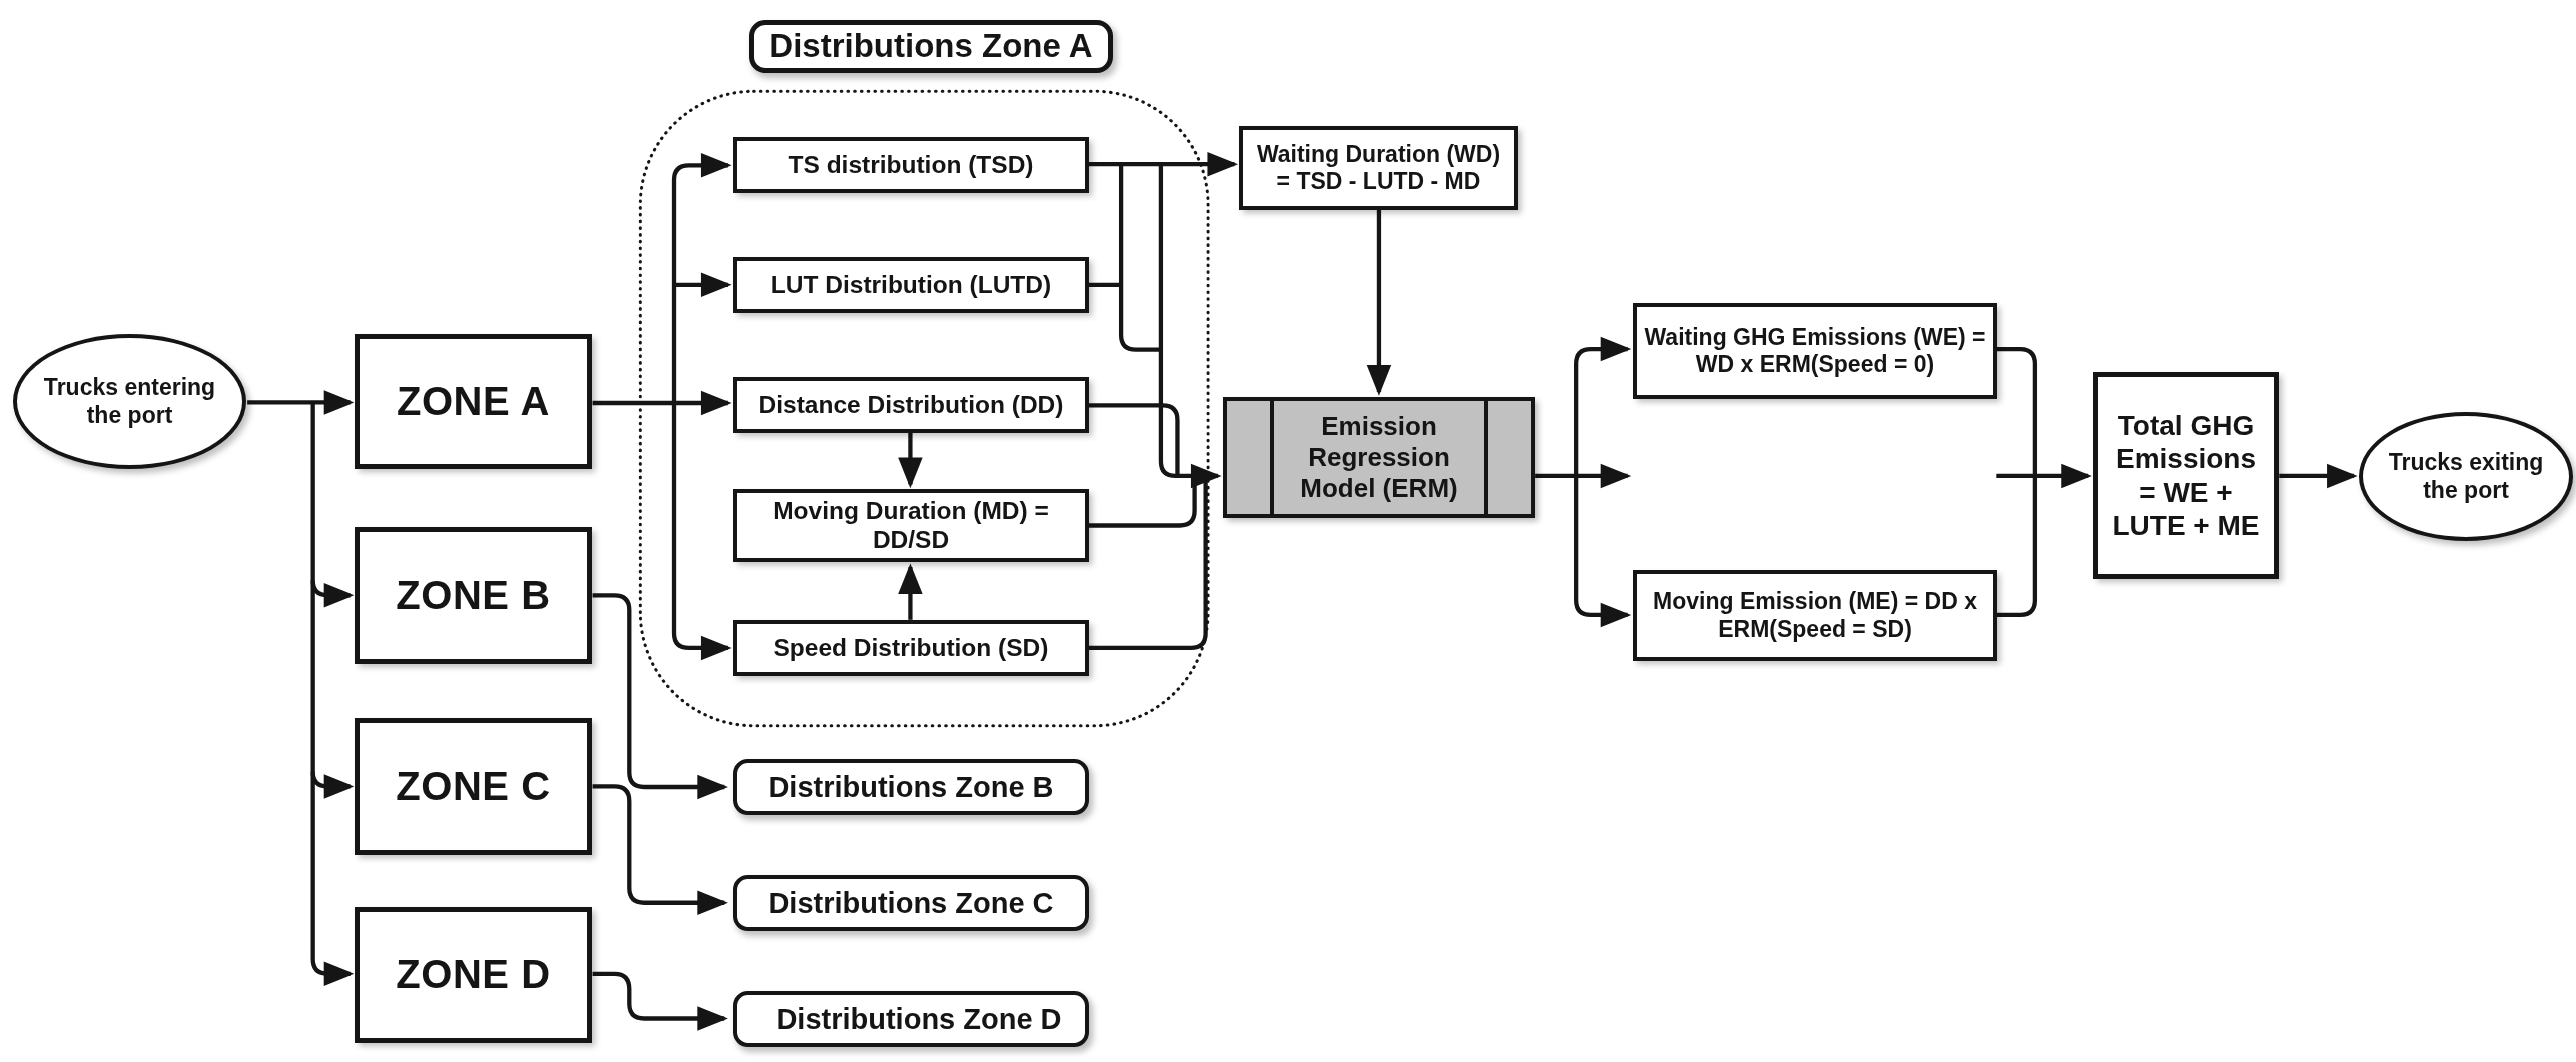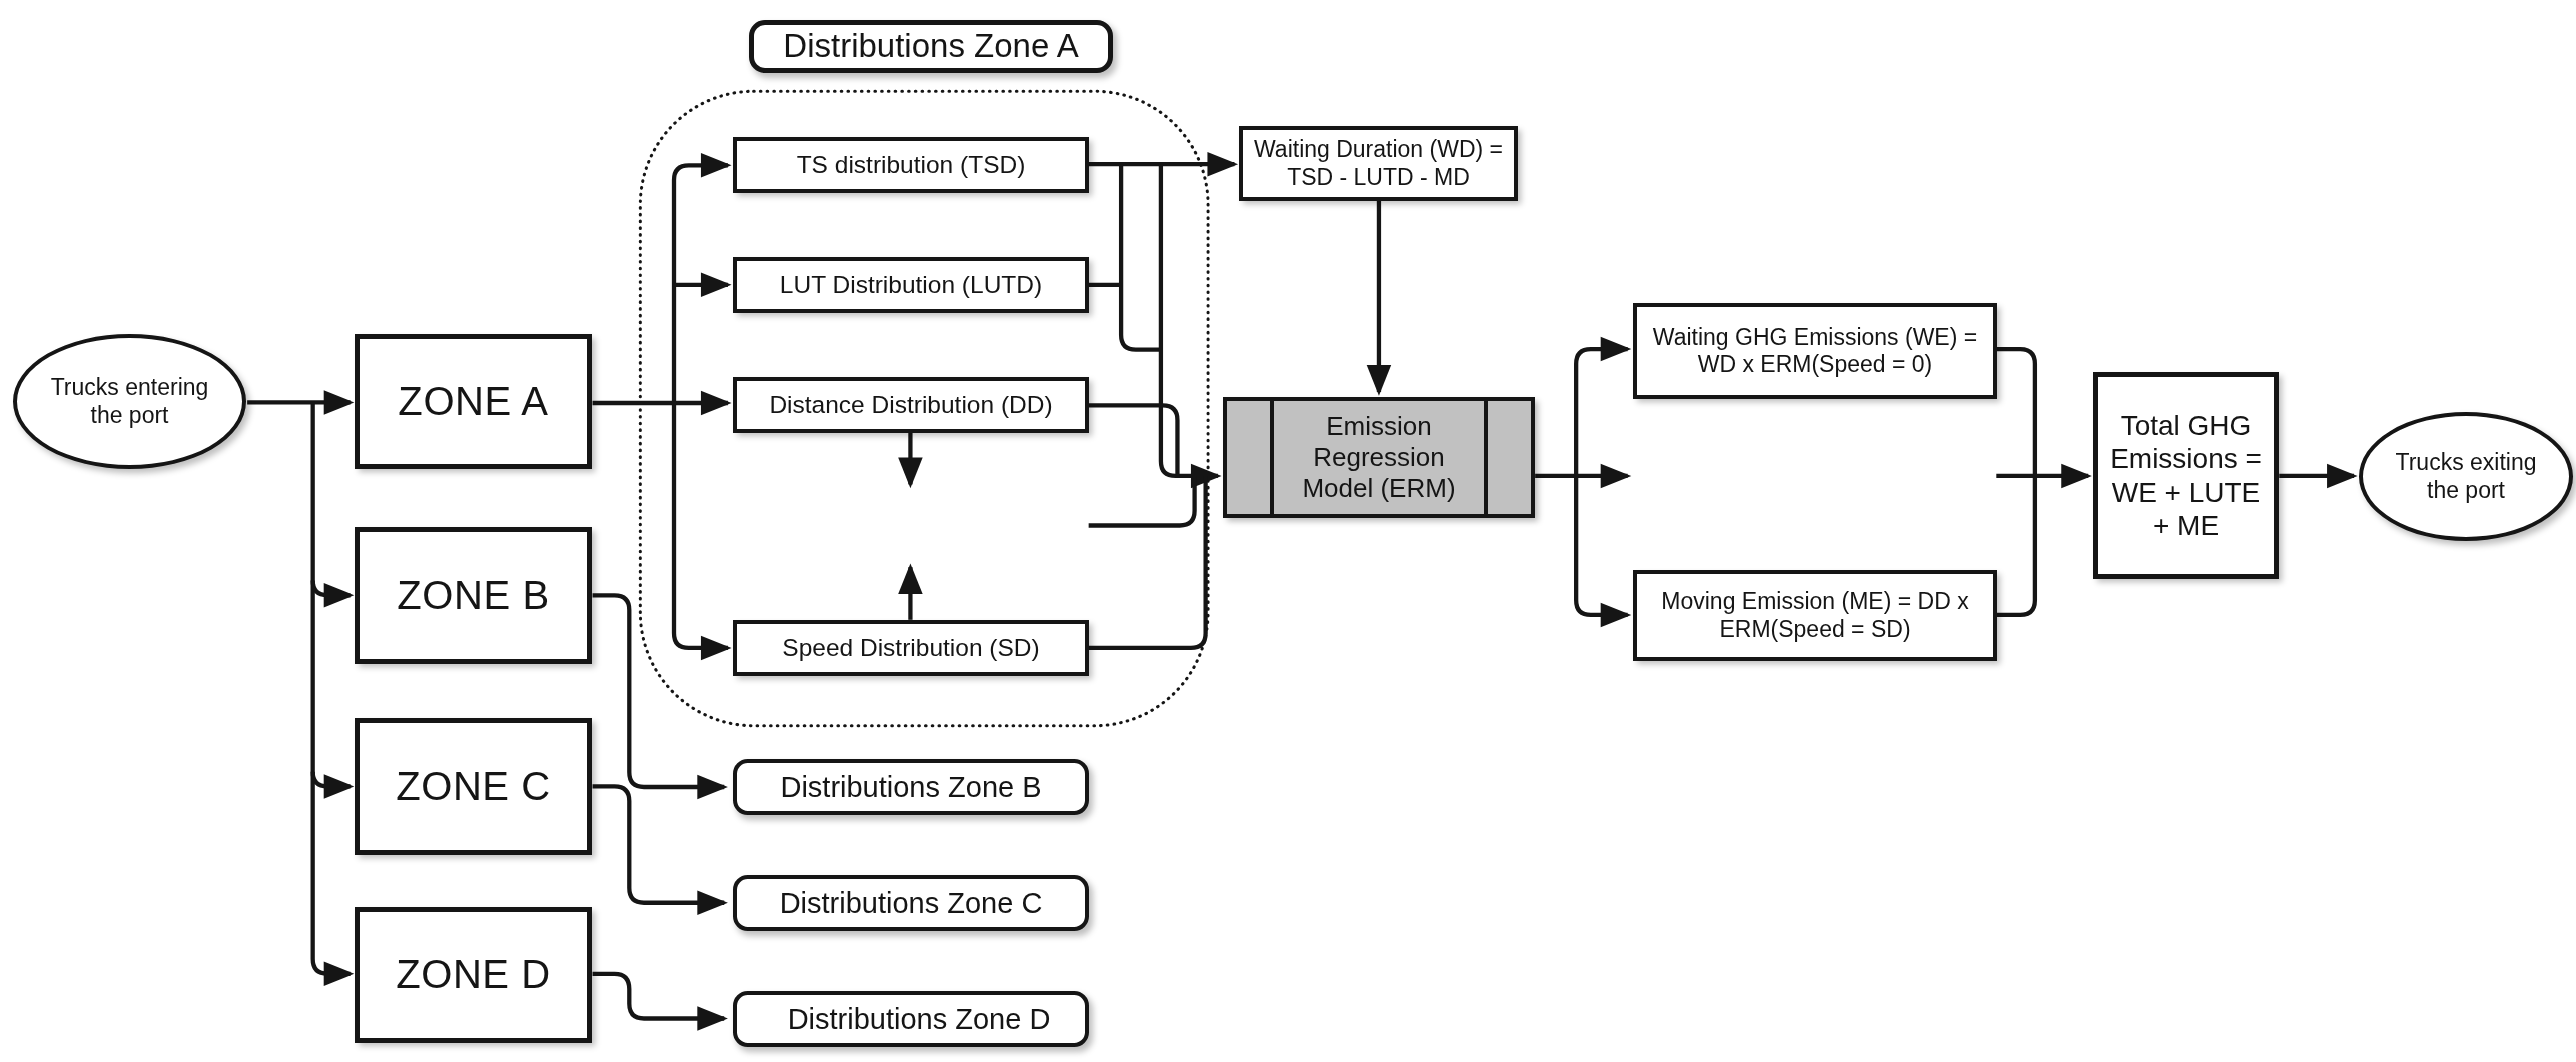--- a/index.html
+++ b/index.html
@@ -16,21 +16,21 @@
     color:var(--ink);
     overflow:hidden;
   }
   #wires{position:absolute;left:0;top:0;width:2576px;height:1062px;}
   .node{
     position:absolute;
     box-sizing:border-box;
     background:#fff;
     border:4.9px solid var(--ink);
     display:flex;align-items:center;justify-content:center;
-    text-align:center;font-weight:normal;line-height:1.18;
+    text-align:center;font-weight:bold;line-height:1.18;
     box-shadow:3.7px 4.3px 6.1px rgba(0,0,0,0.25);
   }
   .zone{border-width:5.5px;font-size:40px;letter-spacing:0.6px;}
   .ellipse{border-radius:50%;border-width:4.3px;font-size:23px;padding:0 21px;}
   .titlebox{border-radius:16px;border-width:5.5px;font-size:33px;}
   .dist{font-size:24.5px;padding:0 6.1px;}
   .rounded{border-radius:14.7px;font-size:29px;}
   .formula{font-size:23px;padding:0 4.9px;}
   .erm{
     background:var(--erm-fill);
@@ -126,25 +126,28 @@
 
   <div class="node dist" style="left:733px;top:137px;width:356px;height:56px;">
     <span>TS distribution (TSD)</span>
   </div>
   <div class="node dist" style="left:733px;top:257px;width:356px;height:56px;">
     <span>LUT Distribution (LUTD)</span>
   </div>
   <div class="node dist" style="left:733px;top:377px;width:356px;height:56px;">
     <span>Distance Distribution (DD)</span>
   </div>
+  <div class="node dist" style="left:733px;top:489px;width:356px;height:73px;">
+    <span>Moving Duration (MD) = DD/SD</span>
+  </div>
   <div class="node dist" style="left:733px;top:620px;width:356px;height:56px;">
     <span>Speed Distribution (SD)</span>
   </div>
 
-  <div class="node formula" style="left:1239px;top:126px;width:279px;height:75px;">
+  <div class="node formula" style="left:1239px;top:126px;width:279px;height:84px;">
     <span>Waiting Duration (WD) = TSD - LUTD - MD</span>
   </div>
 
   <div class="node erm" style="left:1223px;top:397px;width:312px;height:121px;">
     <div class="erm-bar" style="left:43px;"></div>
     <div class="erm-bar" style="right:43px;"></div>
     <span>Emission Regression Model (ERM)</span>
   </div>
 
   <div class="node formula" style="left:1633px;top:303px;width:364px;height:96px;">

